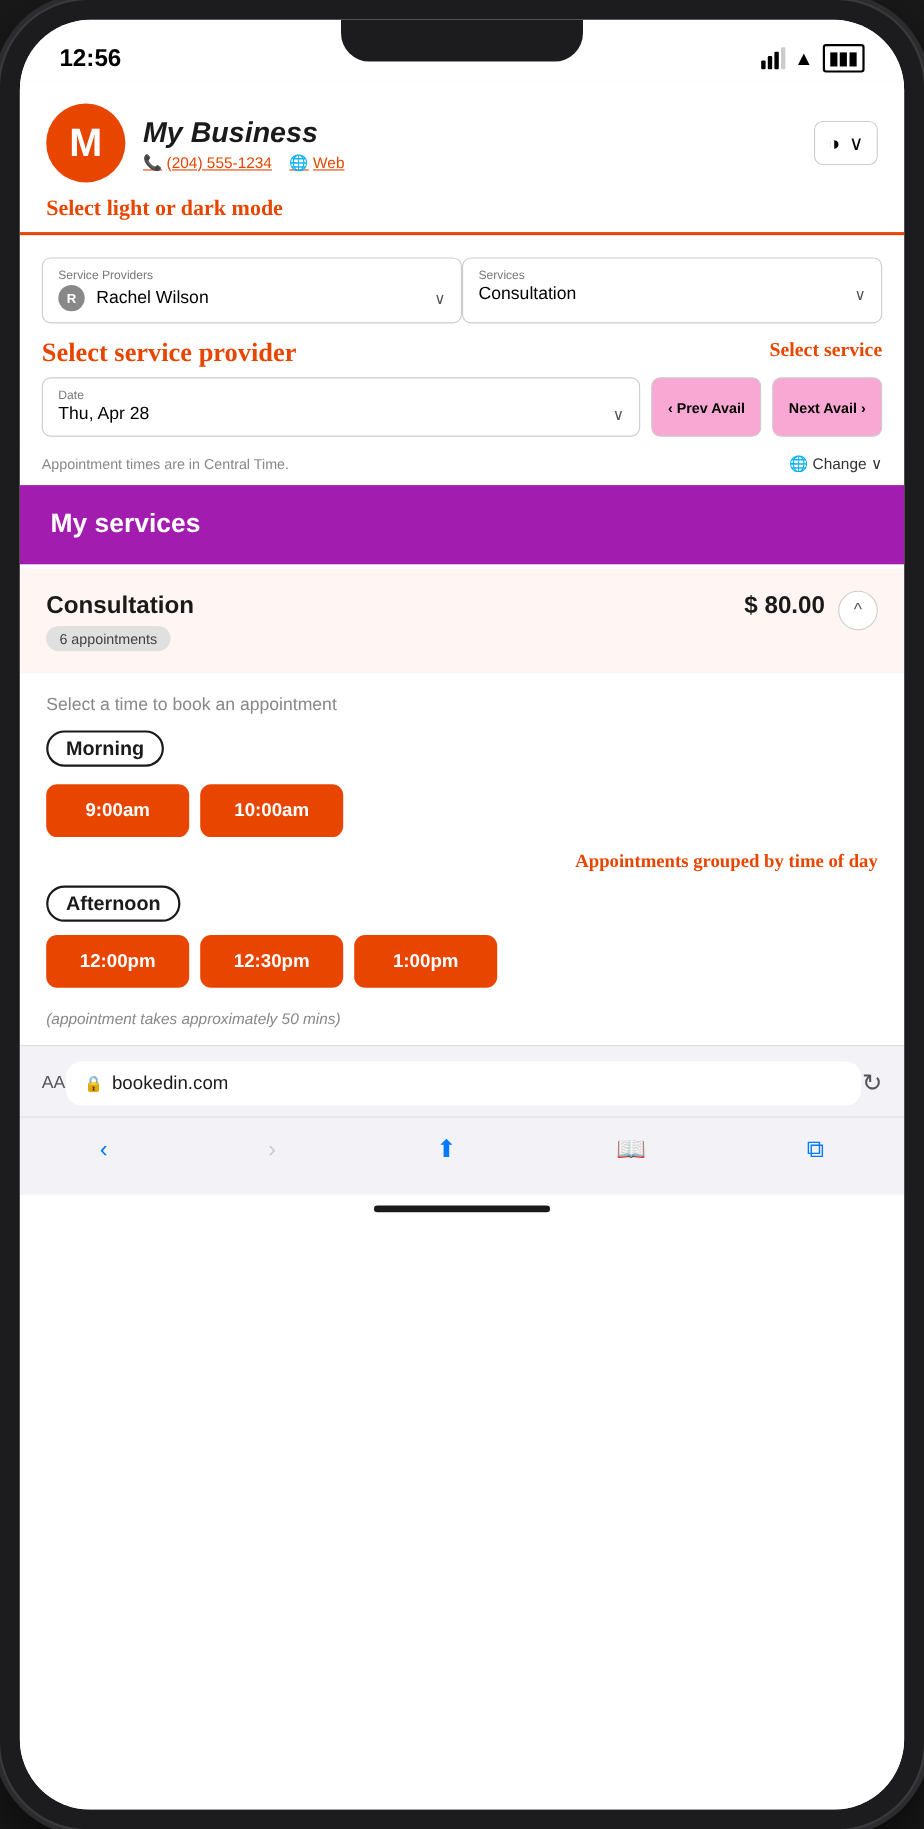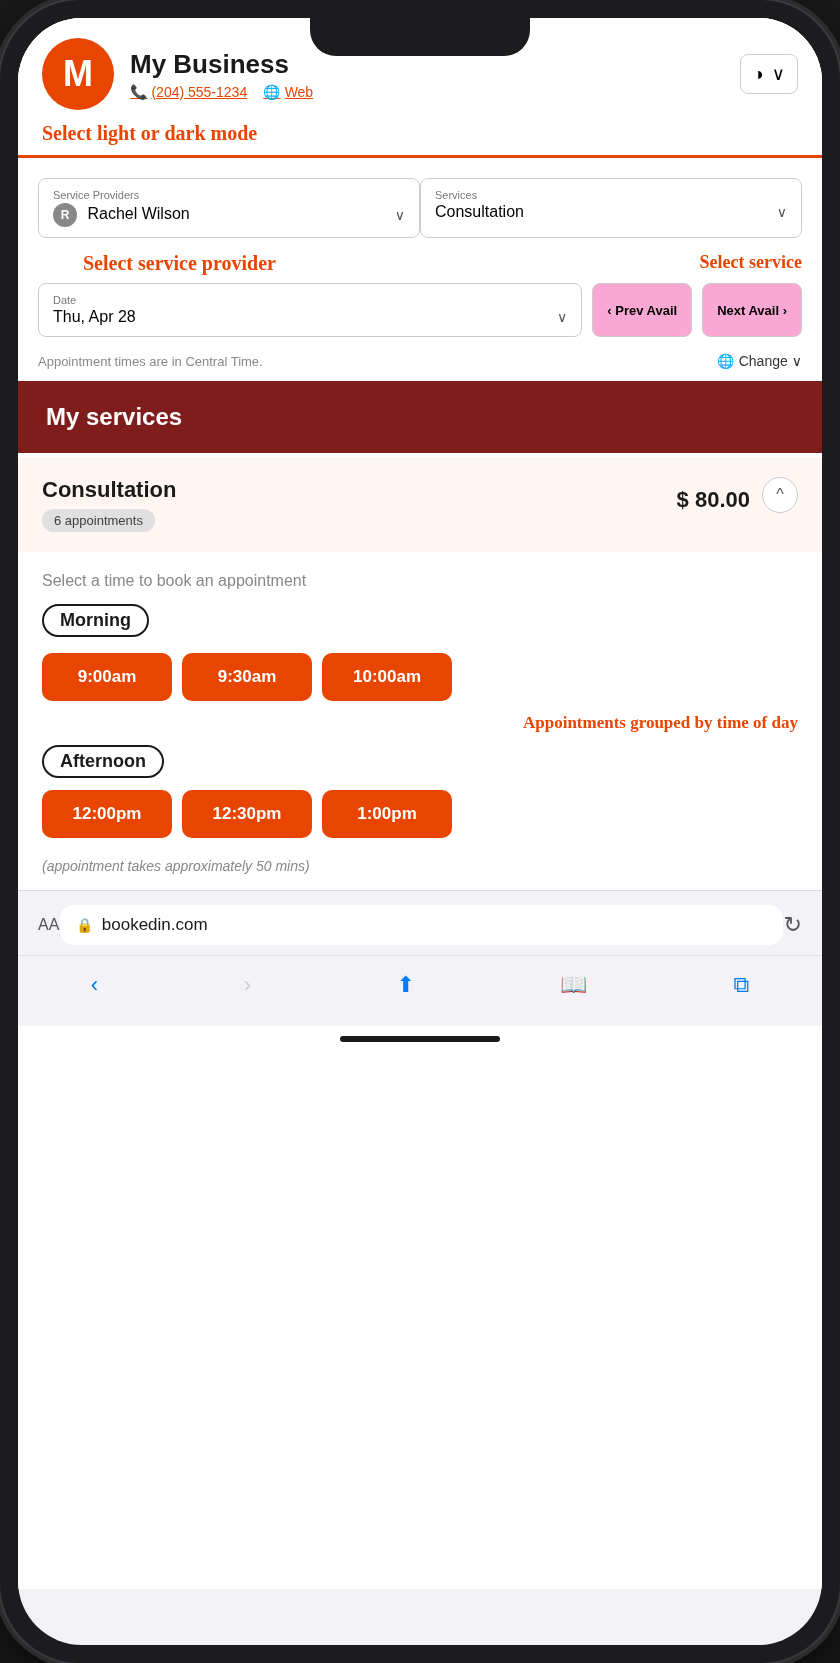--- a/index.html
+++ b/index.html
@@ -139,20 +139,21 @@
       justify-content: center;
       font-size: 36px;
       font-weight: 900;
       color: white;
       flex-shrink: 0;
     }
     .business-info h1 {
       font-size: 26px;
       font-weight: 700;
       color: #1a1a1a;
+      font-style: italic;
     }
     .business-contact {
       display: flex;
       gap: 16px;
       margin-top: 4px;
     }
     .contact-item {
       display: flex;
       align-items: center;
       gap: 4px;
@@ -265,21 +266,21 @@
       font-size: 14px;
       color: #333;
       display: flex;
       align-items: center;
       gap: 4px;
       cursor: pointer;
     }
 
     
     .my-services-banner {
-      background: #7f1d1d;
+      background: #a21caf;
       padding: 22px 28px;
       margin: 0;
     }
     .my-services-banner span {
       font-size: 24px;
       font-weight: 700;
       color: white;
     }
 
     
@@ -321,21 +322,21 @@
       display: flex;
       align-items: center;
       justify-content: center;
       cursor: pointer;
       font-size: 16px;
       color: #555;
       margin-left: 12px;
     }
     .service-card-right {
       display: flex;
-      align-items: flex-end;
+      align-items: flex-start;
     }
 
     
     .time-slots-section {
       padding: 16px 24px;
       background: white;
     }
     .select-time-label {
       font-size: 16px;
       color: #888;
@@ -444,20 +445,33 @@
       margin: 10px auto 0;
     }
   </style>
 </head>
 <body>
 
 <div class="phone-frame">
   <div class="screen">
     <div class="notch"></div>
 
+    <div class="status-bar">
+      <span class="status-time">12:56</span>
+      <div class="status-icons">
+        <div class="signal-bars">
+          <div class="signal-bar" style="width:4px;height:8px;"></div>
+          <div class="signal-bar" style="width:4px;height:12px;"></div>
+          <div class="signal-bar" style="width:4px;height:16px;"></div>
+          <div class="signal-bar" style="width:4px;height:20px;background:#ccc;"></div>
+        </div>
+        <span class="wifi-icon">▲</span>
+        <span style="font-size:16px;border:2px solid #000;border-radius:3px;padding:1px 4px;font-weight:700;">▮▮▮</span>
+      </div>
+    </div>
 
     <div class="content-area">
 
       <div class="header">
         <div class="header-top">
           <div class="header-left">
             <div class="logo-circle">M</div>
             <div class="business-info">
               <h1>My Business</h1>
               <div class="business-contact">
@@ -498,21 +512,21 @@
           <div class="filter-select">
             <span class="filter-select-label">Services</span>
             <div class="filter-select-value">
               <span>Consultation</span>
               <span class="chevron">∨</span>
             </div>
           </div>
         </div>
 
         <div style="display:flex; justify-content:space-between; padding: 0 0 8px; position:relative;">
-          <span class="annotation-text" style="font-size:20px;margin-left:45px;">Select service provider</span>
+          <span class="annotation-text" style="font-size:24px;">Select service provider</span>
           <span class="annotation-text" style="font-size:18px;">Select service</span>
         </div>
 
         <div class="date-row">
           <div class="date-select filter-select">
             <span class="filter-select-label">Date</span>
             <div class="filter-select-value">
               <span>Thu, Apr 28</span>
               <span class="chevron">∨</span>
             </div>
@@ -553,21 +567,20 @@
       <div class="time-slots-section">
         <p class="select-time-label">Select a time to book an appointment</p>
 
         <div>
           <span class="time-group-label">Morning</span>
           
           <div style="margin: -4px 0 8px;">
           </div>
           <div class="time-slots-grid">
             <button class="time-slot-btn">9:00am</button>
-            <button class="time-slot-btn">9:30am</button>
             <button class="time-slot-btn">10:00am</button>
           </div>
         </div>
 
         <div style="margin: -8px 0 12px; text-align: right;">
           <span class="annotation-text" style="font-size:17px;">Appointments grouped by time of day</span>
         </div>
 
         <div>
           <span class="time-group-label">Afternoon</span>

